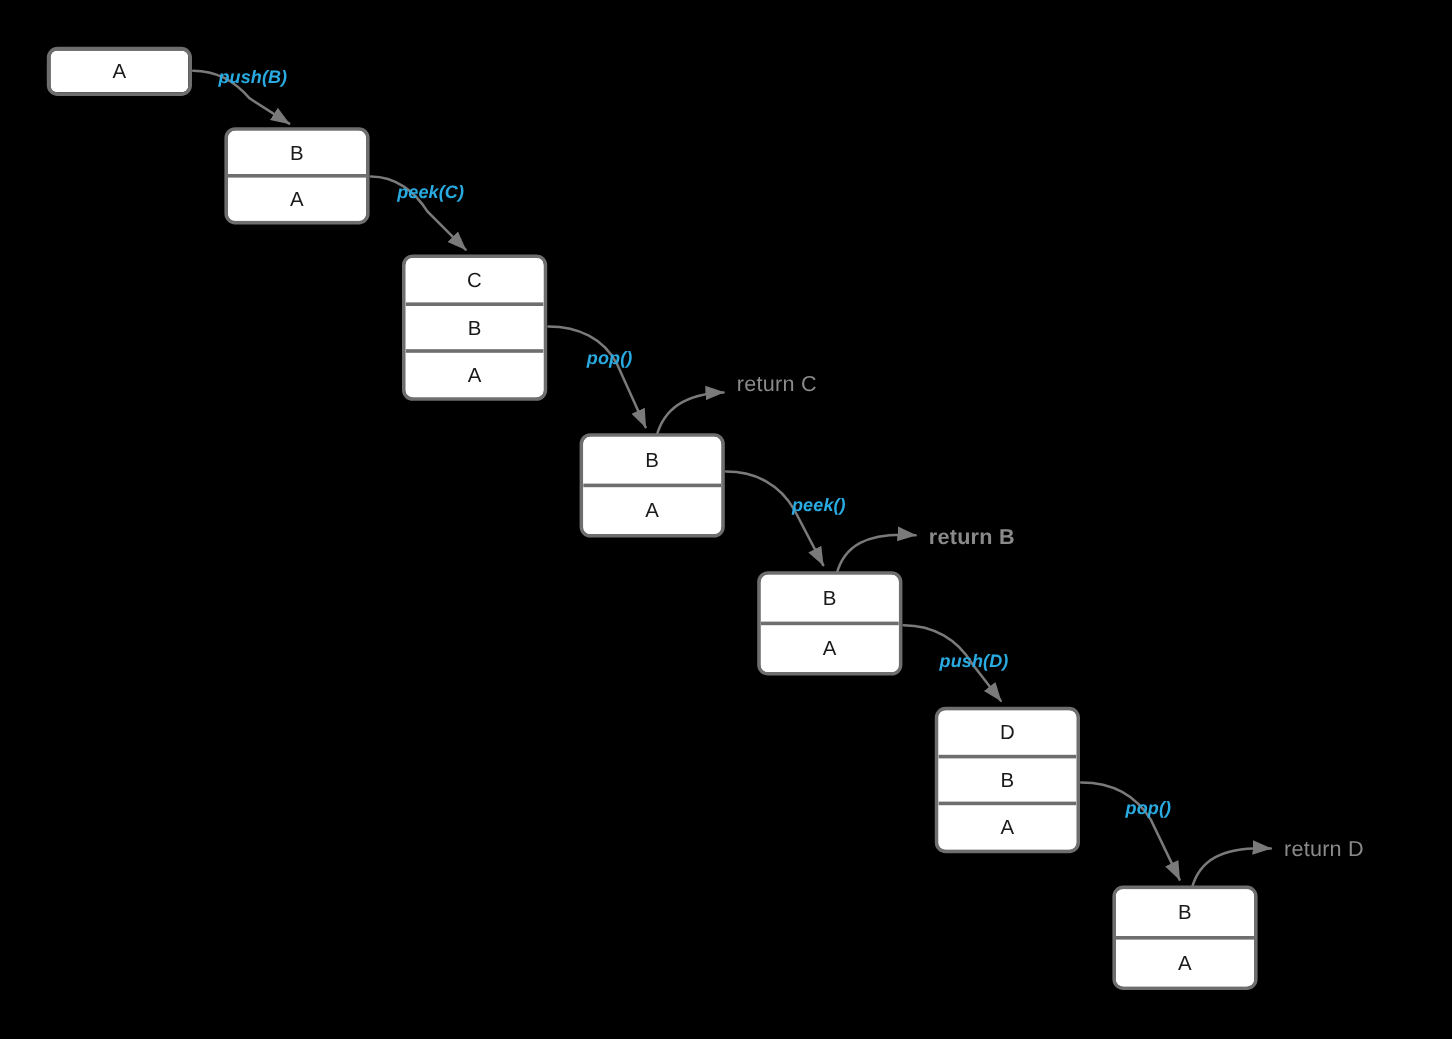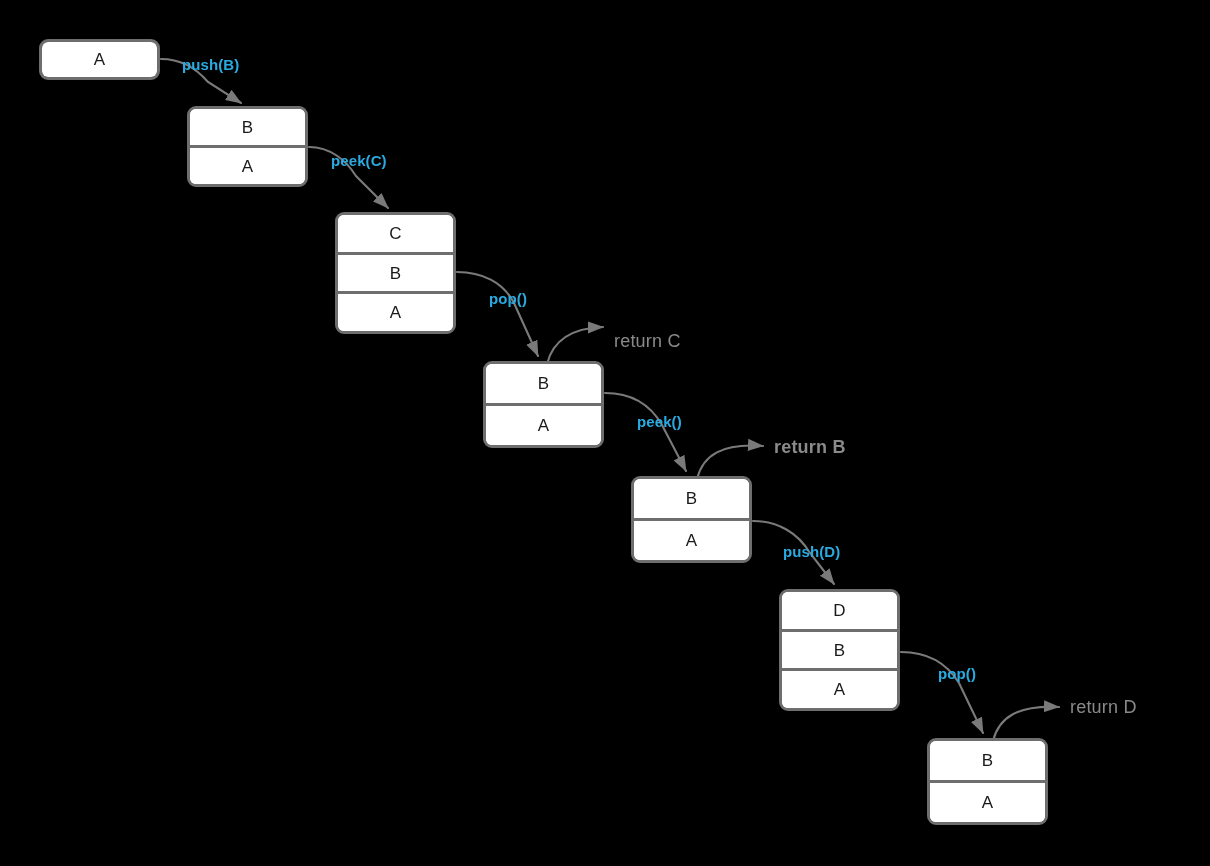--- a/index.html
+++ b/index.html
@@ -54,20 +54,21 @@
   .cell + .cell {
     border-top: 3px solid #6e6e6e;
   }
   .op-label {
     position: absolute;
     color: #29abe2;
     font-size: 15px;
     font-weight: bold;
     white-space: nowrap;
     letter-spacing: 0.1px;
+    font-style: italic;
   }
   .return-label {
     position: absolute;
     color: #8a8a8a;
     font-size: 18px;
     font-weight: normal;
     white-space: nowrap;
     letter-spacing: 0.2px;
   }
 </style>
@@ -125,23 +126,23 @@
       </div>
       <div class="stack" style="left: 927px; top: 738px; width: 121px; height: 87px;">
         <div class="cell">B</div>
         <div class="cell">A</div>
       </div>
     </div>
   <div id="op-labels-layer">
       <div class="op-label" style="left: 182px; top: 56px;">push(B)</div>
       <div class="op-label" style="left: 331px; top: 152px;">peek(C)</div>
       <div class="op-label" style="left: 489px; top: 290px;">pop()</div>
-      <div class="op-label" style="left: 637px; top: 413px;">peek()</div>
+      <div class="op-label" style="left: 660px; top: 413px;">peek()</div>
       <div class="op-label" style="left: 783px; top: 531px; margin-top: 12px;">push(D)</div>
       <div class="op-label" style="left: 938px; top: 665px;">pop()</div>
     </div>
   <div id="return-labels-layer">
-      <div class="return-label" style="left: 614px; top: 331px;">return C</div>
+      <div class="return-label" style="left: 614px; top: 310px;">return C</div>
       <div class="return-label" style="left: 774px; top: 437px; font-weight: bold;">return B</div>
       <div class="return-label" style="left: 1070px; top: 697px; text-align: right;">return D</div>
     </div>
 
 </div>
 
 </body></html>

